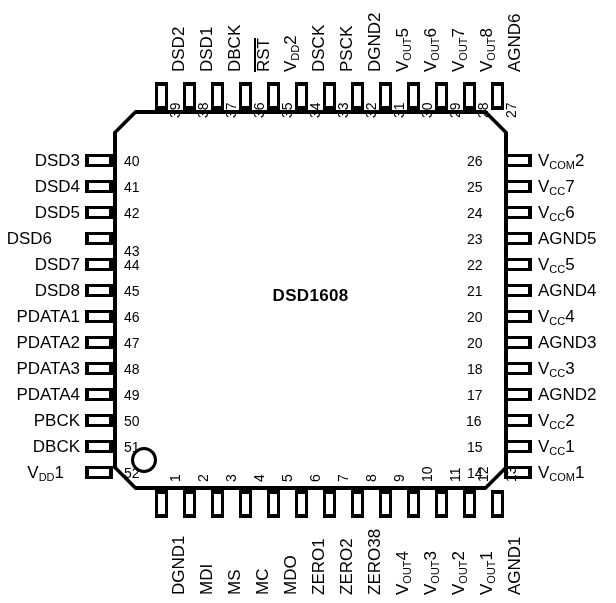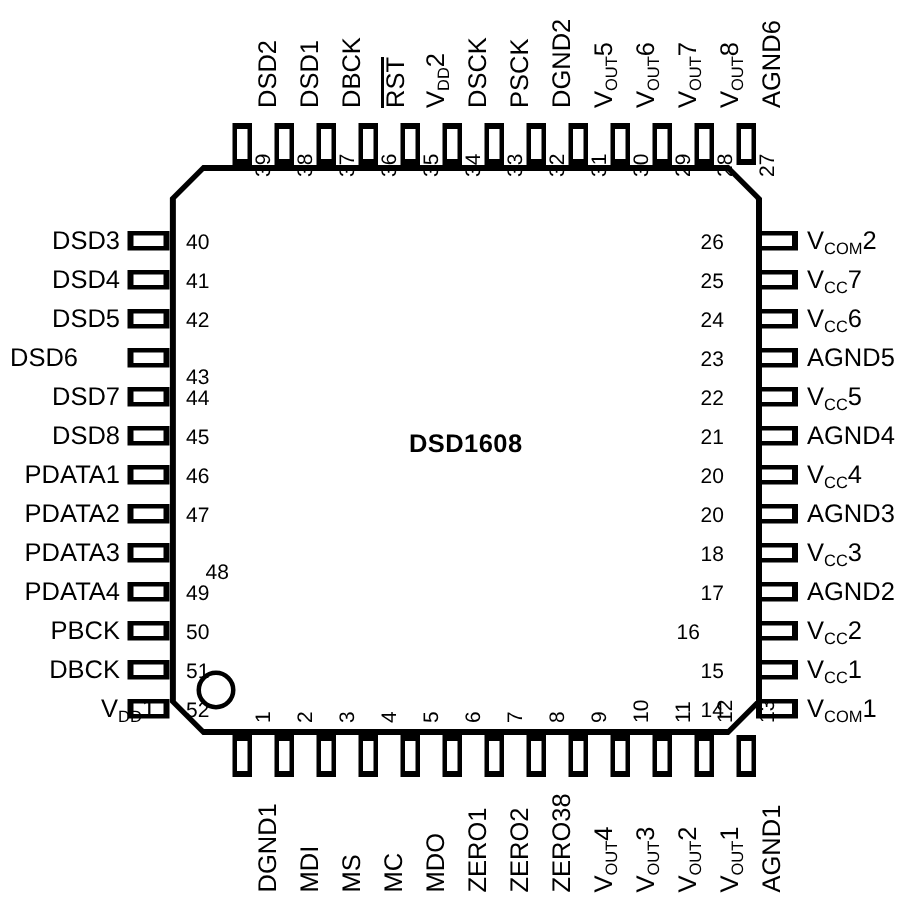--- a/index.html
+++ b/index.html
@@ -183,51 +183,51 @@
       <div class="num" style="left: 124px; top: 231.5px; margin-top: 12px;">43</div>
       <div class="lbl" style="right: 564px; left: auto; top: 229.5px; text-align: right;">DSD6</div>
       <div class="num" style="left: 124px; top: 257.5px;">44</div>
       <div class="lbl" style="right: 536px; left: auto; top: 255.5px; text-align: right;">DSD7</div>
       <div class="num" style="left: 124px; top: 283.5px;">45</div>
       <div class="lbl" style="right: 536px; left: auto; top: 281.5px; text-align: right;">DSD8</div>
       <div class="num" style="left: 124px; top: 309.5px;">46</div>
       <div class="lbl" style="right: 536px; left: auto; top: 307.5px; text-align: right;">PDATA1</div>
       <div class="num" style="left: 124px; top: 335.5px;">47</div>
       <div class="lbl" style="right: 536px; left: auto; top: 333.5px; text-align: right;">PDATA2</div>
-      <div class="num" style="left: 137px; top: 361.5px; margin-top: 12px;">48</div>
+      <div class="num" style="left: 124px; top: 361.5px;">48</div>
       <div class="lbl" style="right: 536px; left: auto; top: 359.5px; text-align: right;">PDATA3</div>
       <div class="num" style="left: 124px; top: 387.5px;">49</div>
       <div class="lbl" style="right: 536px; left: auto; top: 385.5px; text-align: right;">PDATA4</div>
       <div class="num" style="left: 124px; top: 413.5px;">50</div>
       <div class="lbl" style="right: 536px; left: auto; top: 411.5px; text-align: right;">PBCK</div>
       <div class="num" style="left: 124px; top: 439.5px;">51</div>
       <div class="lbl" style="right: 536px; left: auto; top: 437.5px; text-align: right;">DBCK</div>
       <div class="num" style="left: 124px; top: 465.5px;">52</div>
-      <div class="lbl" style="right: 512px; left: auto; top: 463.5px; text-align: left;">V<sub>DD</sub>1</div>
+      <div class="lbl" style="right: 552px; left: auto; top: 463.5px; text-align: left;">V<sub>DD</sub>1</div>
       <div class="num" style="left: 467px; top: 153.5px;">26</div>
       <div class="lbl" style="left: 538px; top: 151.5px;">V<sub>COM</sub>2</div>
       <div class="num" style="left: 467px; top: 179.5px;">25</div>
       <div class="lbl" style="left: 538px; top: 177.5px;">V<sub>CC</sub>7</div>
       <div class="num" style="left: 467px; top: 205.5px;">24</div>
       <div class="lbl" style="left: 538px; top: 203.5px;">V<sub>CC</sub>6</div>
       <div class="num" style="left: 467px; top: 231.5px;">23</div>
       <div class="lbl" style="left: 538px; top: 229.5px;">AGND5</div>
       <div class="num" style="left: 467px; top: 257.5px;">22</div>
       <div class="lbl" style="left: 538px; top: 255.5px;">V<sub>CC</sub>5</div>
       <div class="num" style="left: 467px; top: 283.5px;">21</div>
       <div class="lbl" style="left: 538px; top: 281.5px;">AGND4</div>
       <div class="num" style="left: 467px; top: 309.5px;">20</div>
       <div class="lbl" style="left: 538px; top: 307.5px;">V<sub>CC</sub>4</div>
       <div class="num" style="left: 467px; top: 335.5px;">20</div>
       <div class="lbl" style="left: 538px; top: 333.5px;">AGND3</div>
       <div class="num" style="left: 467px; top: 361.5px;">18</div>
       <div class="lbl" style="left: 538px; top: 359.5px;">V<sub>CC</sub>3</div>
       <div class="num" style="left: 467px; top: 387.5px;">17</div>
       <div class="lbl" style="left: 538px; top: 385.5px;">AGND2</div>
-      <div class="num" style="left: 451px; top: 413.5px; text-align: center;">16</div>
+      <div class="num" style="left: 466px; top: 413.5px; text-align: center;">16</div>
       <div class="lbl" style="left: 538px; top: 411.5px;">V<sub>CC</sub>2</div>
       <div class="num" style="left: 467px; top: 439.5px;">15</div>
       <div class="lbl" style="left: 538px; top: 437.5px;">V<sub>CC</sub>1</div>
       <div class="num" style="left: 467px; top: 465.5px;">14</div>
       <div class="lbl" style="left: 538px; top: 463.5px;">V<sub>COM</sub>1</div>
     </div>
 
 </div>
 
 </body></html>

